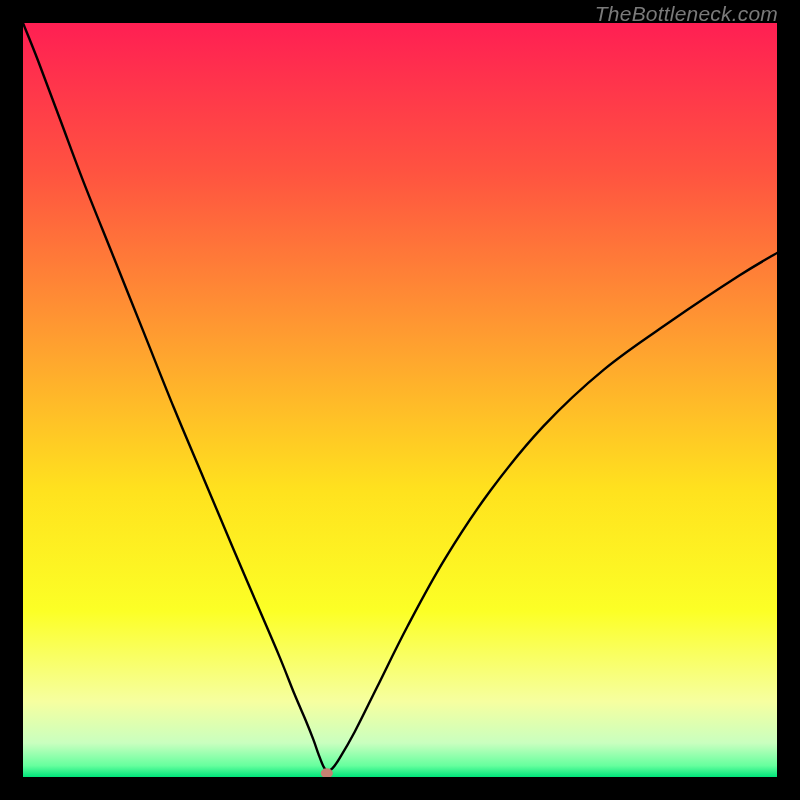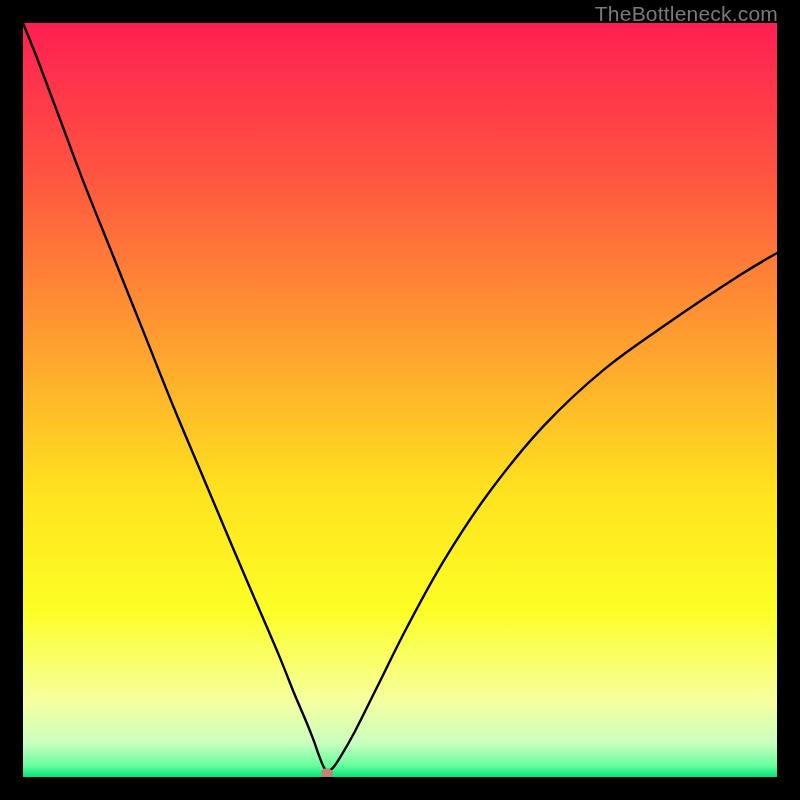--- a/index.html
+++ b/index.html
@@ -9,20 +9,21 @@
     height: 800px;
     background: #000;
     font-family: Arial, Helvetica, sans-serif;
     position: relative;
   }
   .outer {
     width: 800px;
     height: 800px;
     background: #000;
     position: relative;
+    font-style: italic;
   }
   .watermark {
     position: absolute;
     top: 2px;
     right: 22px;
     color: #7a7a7a;
     font-size: 21px;
     font-weight: 500;
     letter-spacing: 0.2px;
     z-index: 10;

